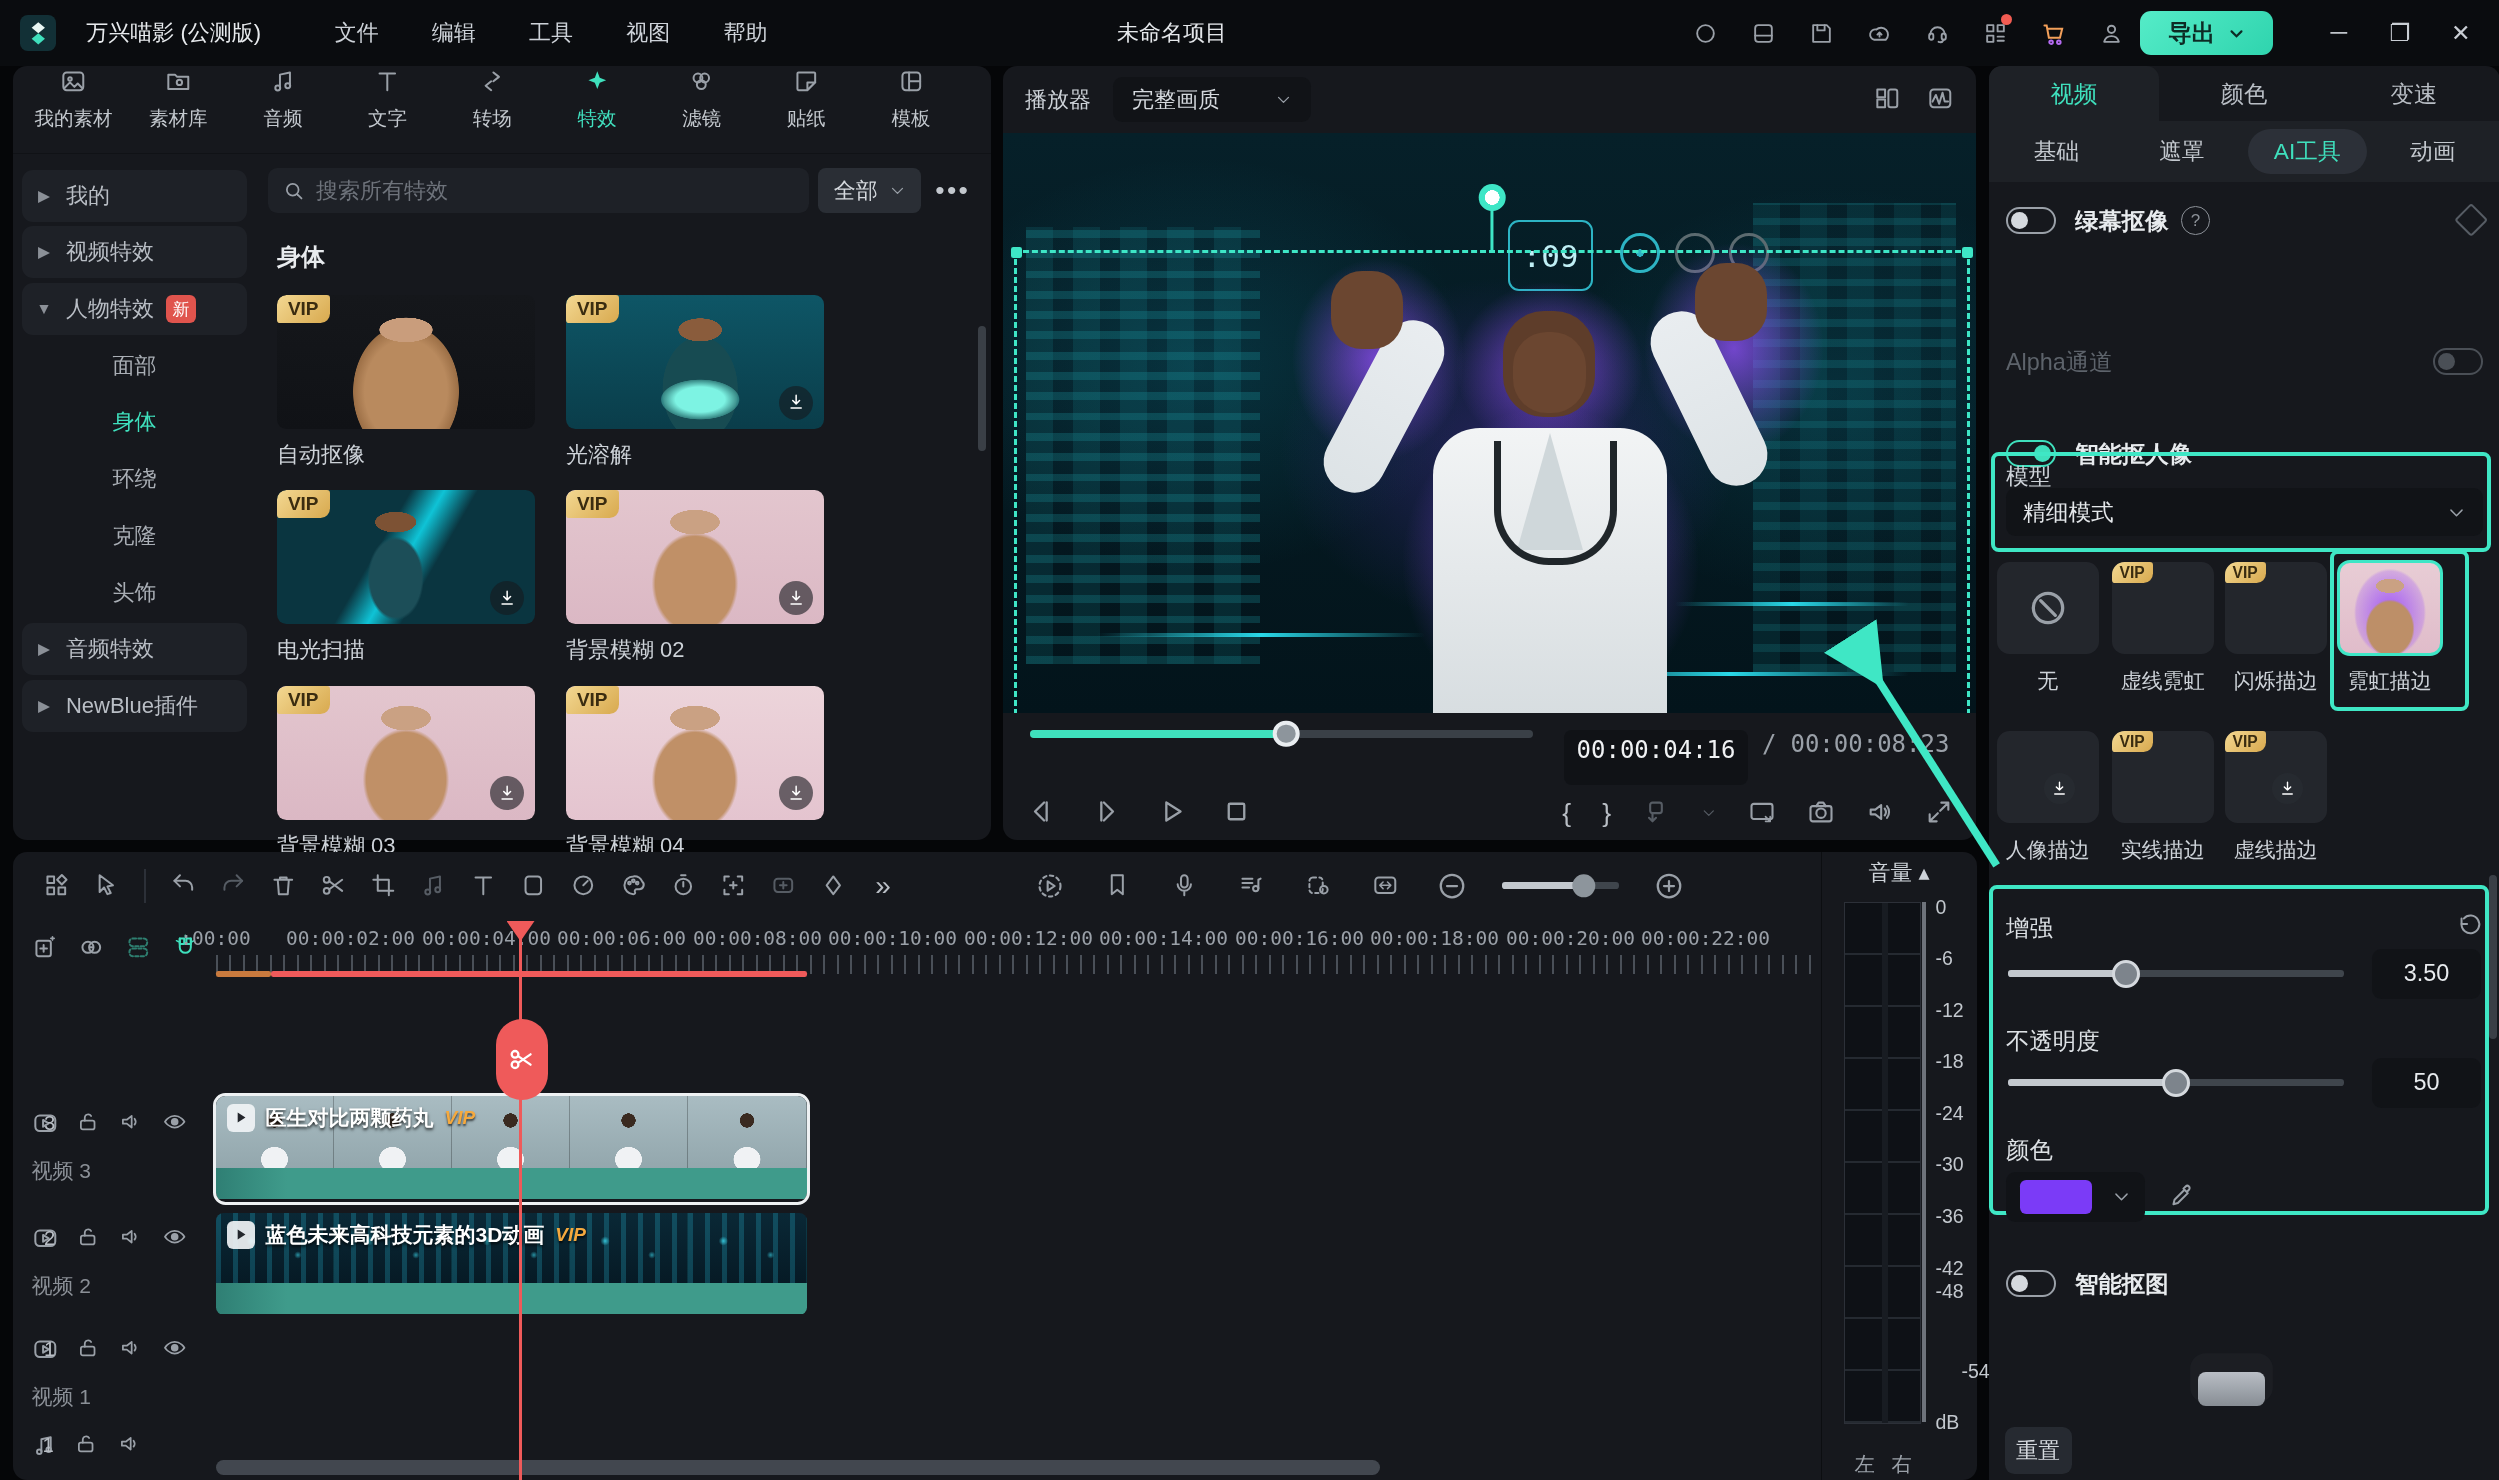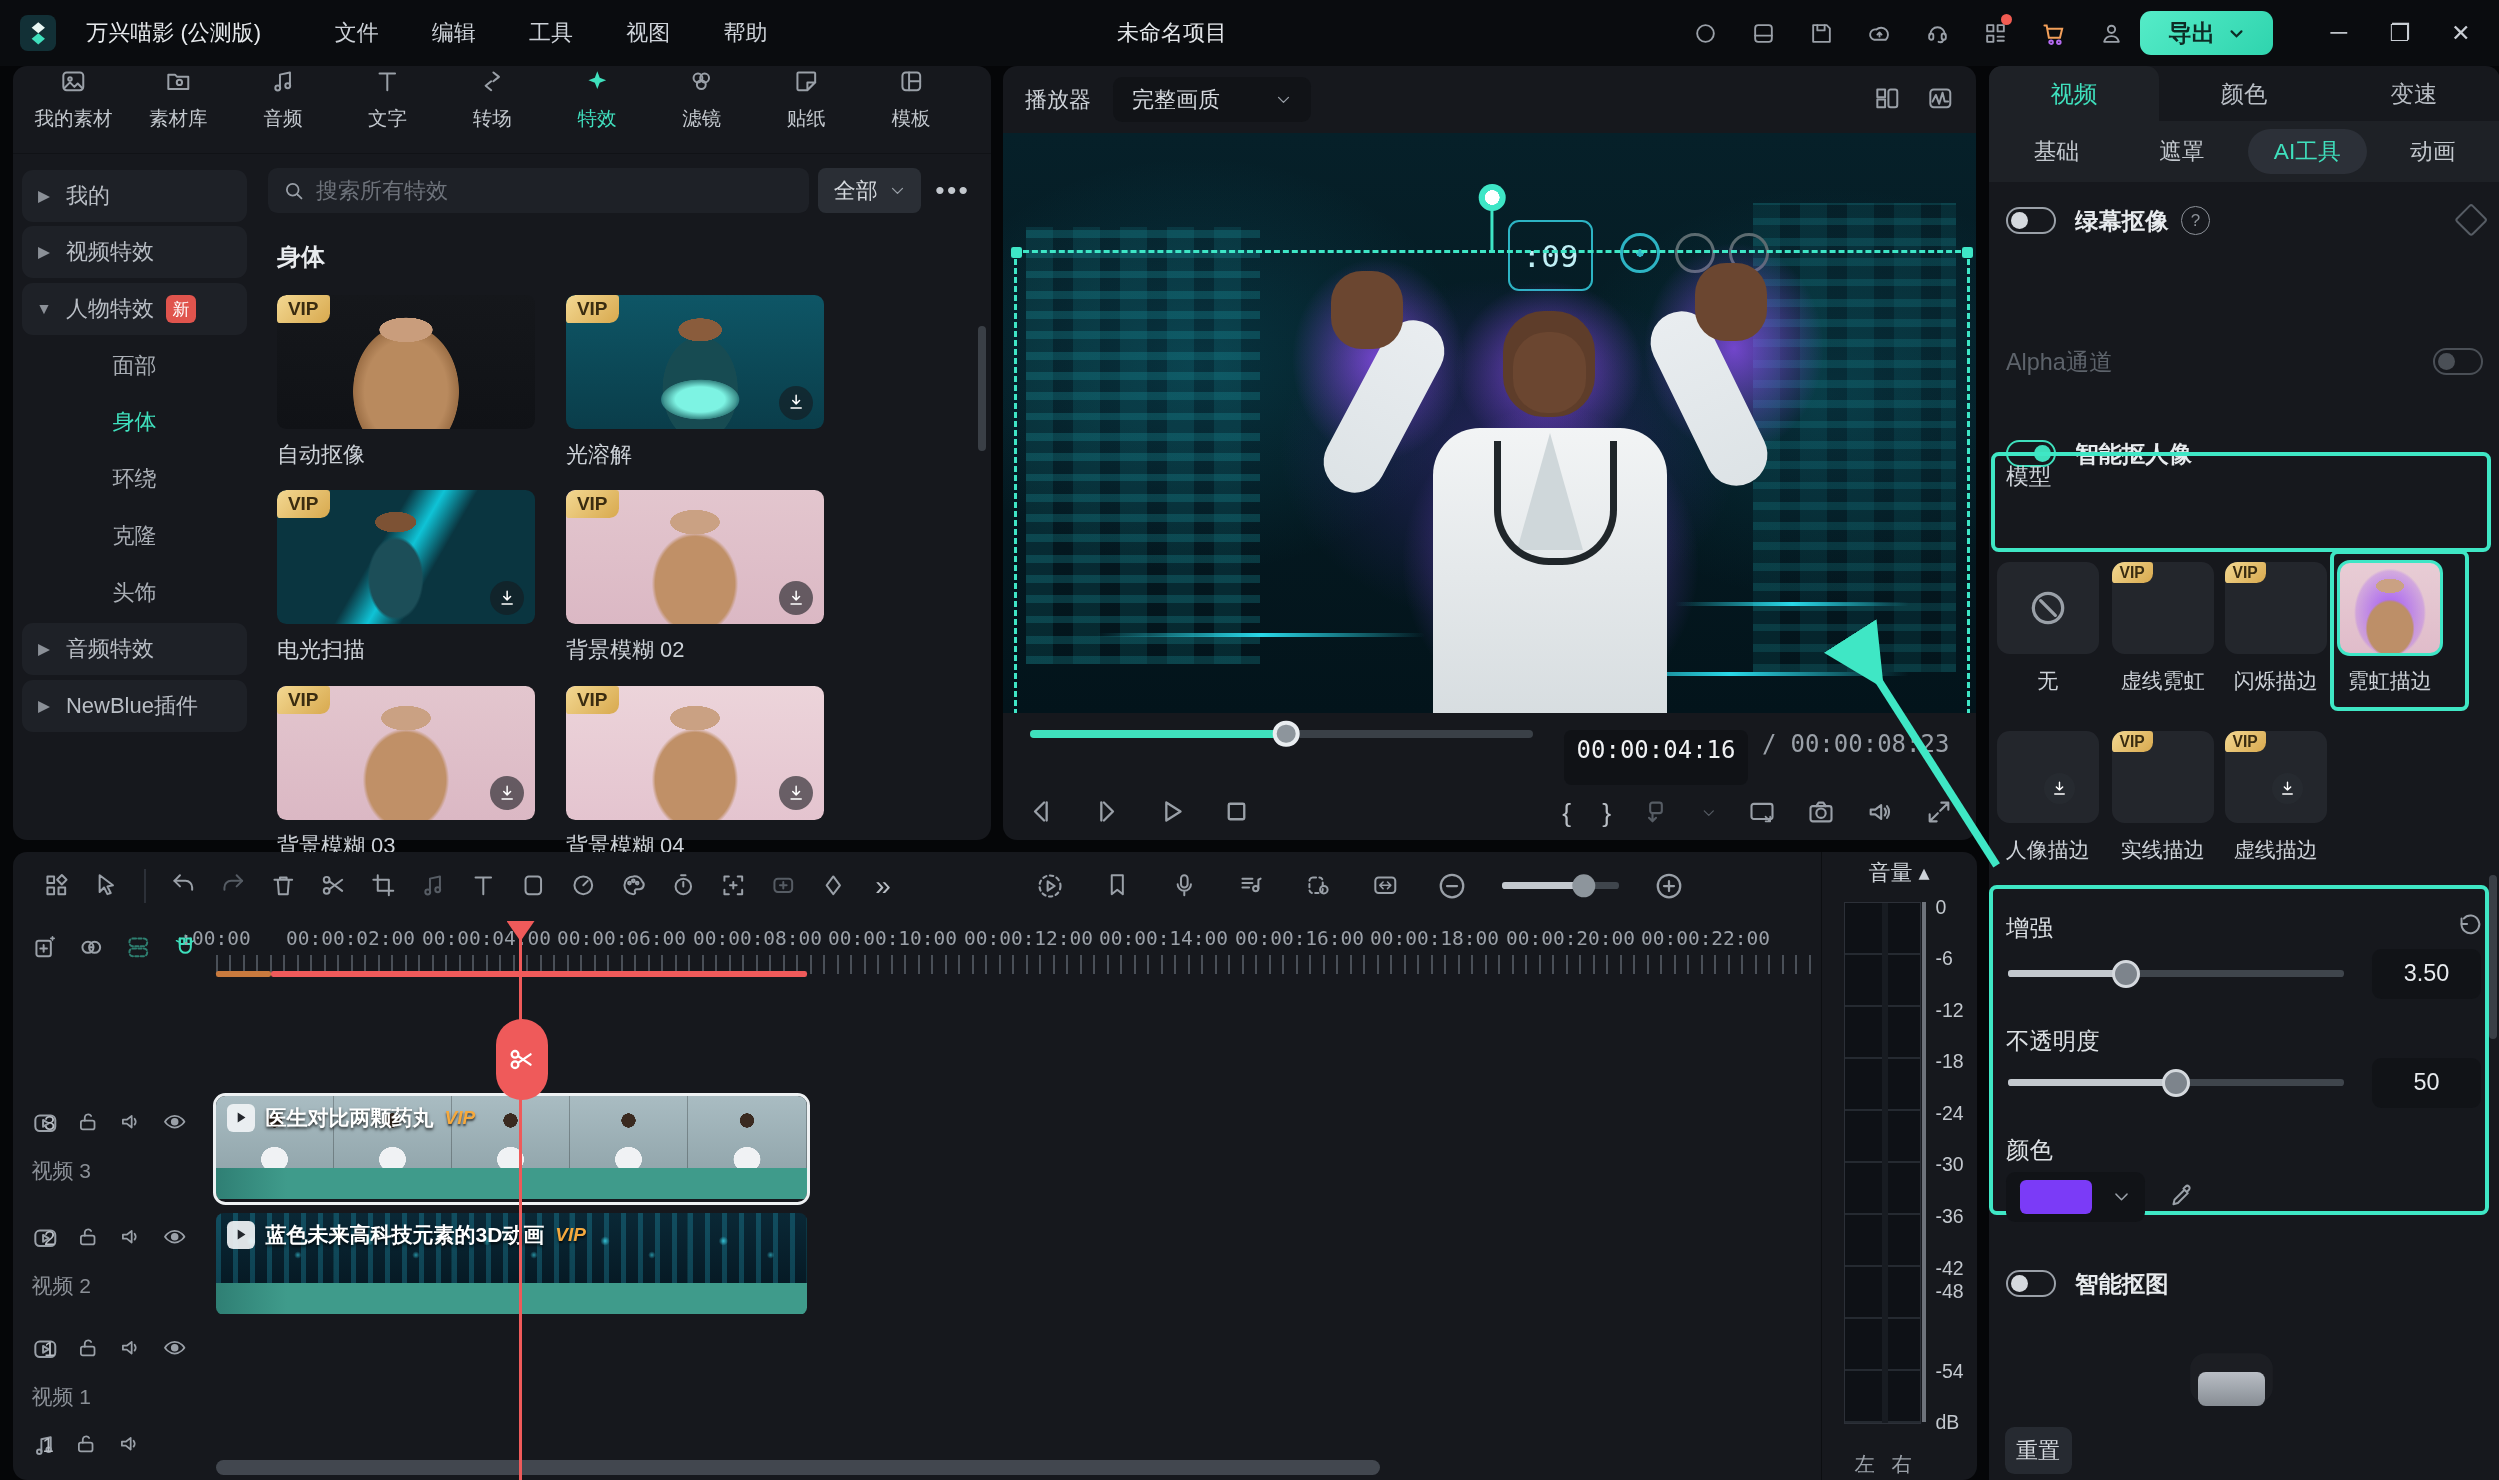--- a/index.html
+++ b/index.html
@@ -694,20 +694,28 @@
       <div class="toggle on">
           <div class="dot"></div>
         </div>
       <span class="insp-label">智能抠人像</span>
     </div>
 
     <div class="anno" style="left:1.6px;top:386px;width:492px;height:92px;"></div>
     <div class="insp-row" style="top:395px;height:31px;">
         <span class="model-label">模型</span>
       </div>
+    <div class="insp-row" style="top:422px;height:48px;">
+      <div class="model-select" style="flex:1;">
+        <span>精细模式</span>
+        <svg class="svgi" width="19" height="19" viewBox="0 0 24 24" style="margin-left:auto">
+            <path d="M5 9l7 7 7-7"></path>
+          </svg>
+      </div>
+    </div>
 
     <div class="fx-grid">
       <div class="fx" style="left:0px;top:0px;">
         <div class="box" style="display:flex;align-items:center;justify-content:center;">
             <svg class="svgi" width="44" height="44" viewBox="0 0 24 24">
               <circle cx="12" cy="12" r="8"></circle>
               <path d="M8 8l8 8"></path>
             </svg>
           </div>
         <div class="lbl">无</div>
@@ -1162,21 +1170,21 @@
       <div class="meter-scalebar"></div>
       <span class="mt-tick" style="top:55px;">0</span>
       <span class="mt-tick" style="top:106px;">-6</span>
       <span class="mt-tick" style="top:158px;">-12</span>
       <span class="mt-tick" style="top:209px;">-18</span>
       <span class="mt-tick" style="top:261px;">-24</span>
       <span class="mt-tick" style="top:312px;">-30</span>
       <span class="mt-tick" style="top:364px;">-36</span>
       <span class="mt-tick" style="top:416px;">-42</span>
       <span class="mt-tick" style="top:439px;">-48</span>
-      <span class="mt-tick" style="top:519px;">-54</span>
+      <span class="mt-tick" style="top:519px;margin-left:26px;">-54</span>
       <span class="mt-tick" style="top:570px;">dB</span>
       <span class="mt-ch" style="left:33px;">左</span>
       <span class="mt-ch" style="left:70px;">右</span>
     </div>
   </div>
 
   <svg id="arrow-svg" width="2500" height="1480" viewBox="0 0 3200 1895">
     <defs>
       <marker id="ah" markerWidth="8" markerHeight="8" refX="4" refY="4" orient="auto">
         <path d="M8 0L0 4l8 4z" fill="#3fe7c5"></path>

